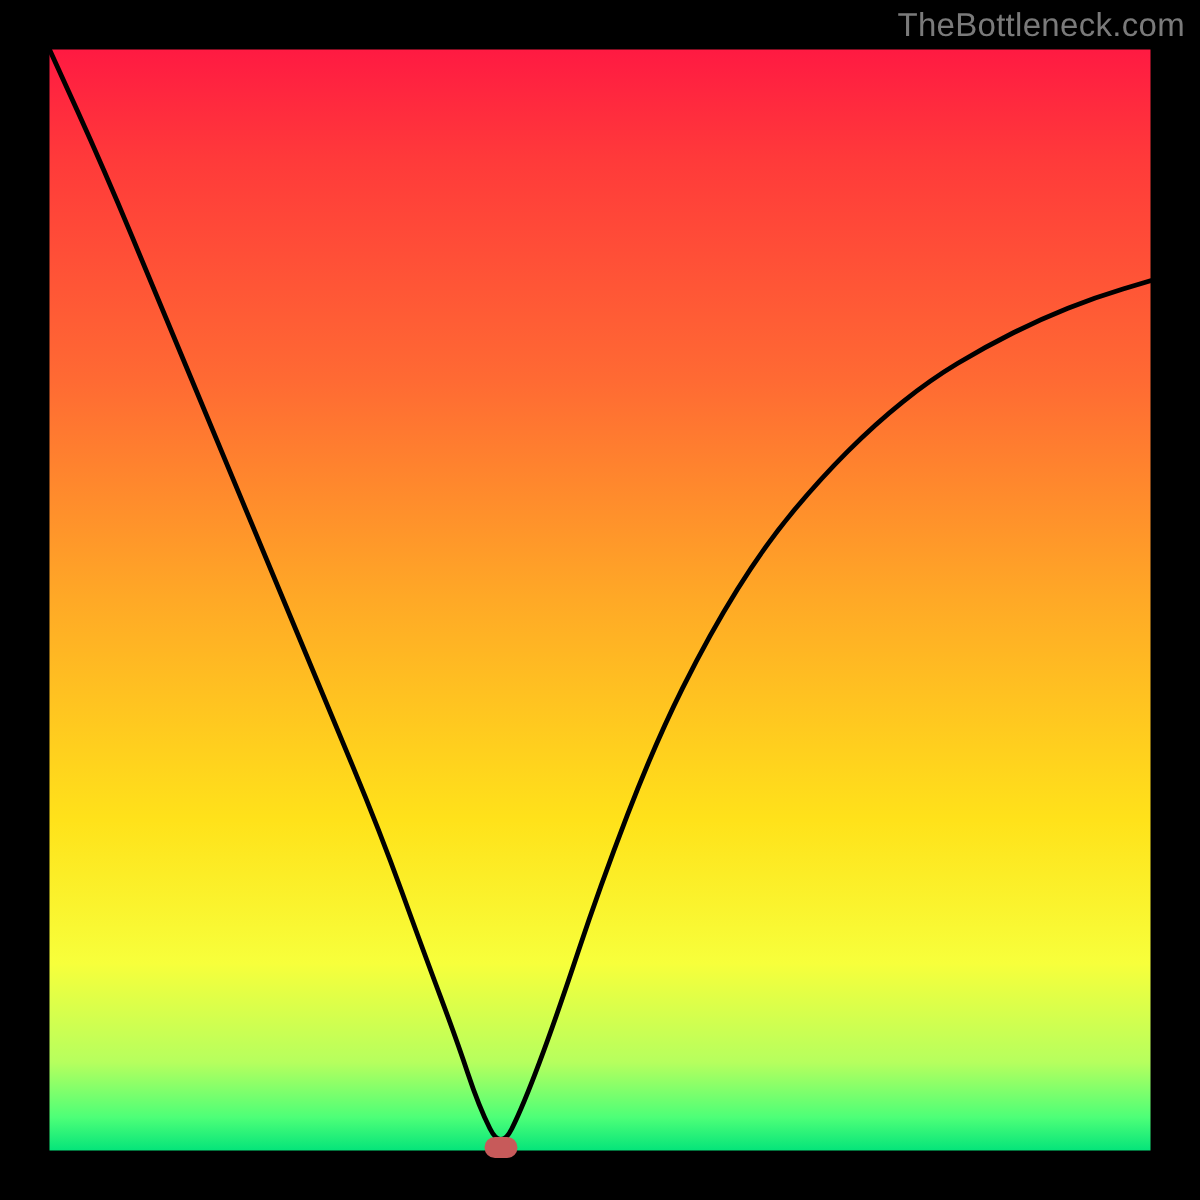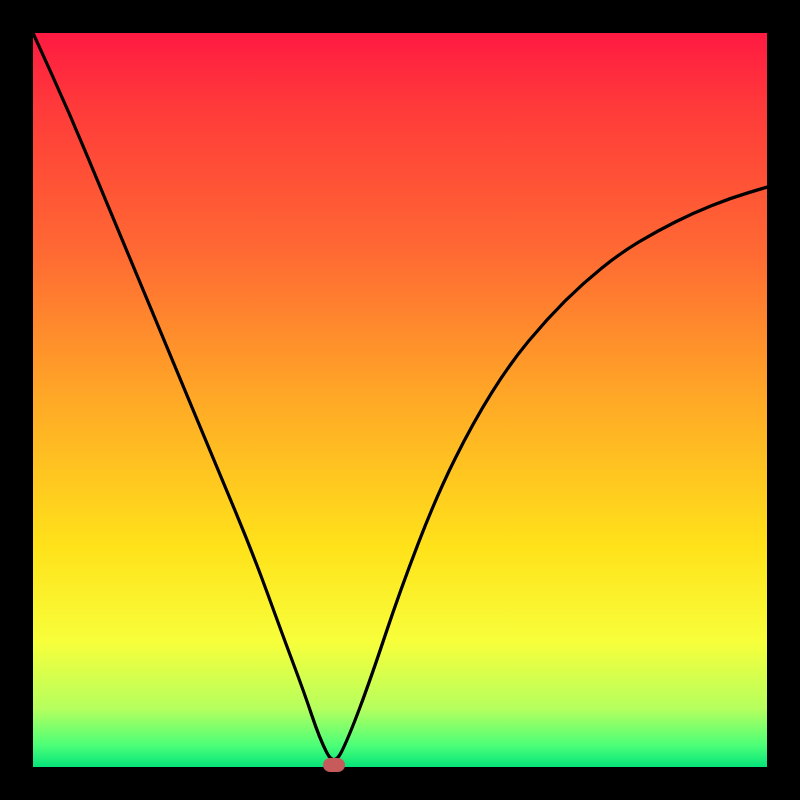--- a/index.html
+++ b/index.html
@@ -59,19 +59,20 @@
     width: 22px;
     height: 14px;
     border-radius: 7px;
     background: #c75a5a;
   }
 </style>
 </head>
 <body>
 
 <div class="frame">
+  <div class="watermark">TheBottleneck.com</div>
   <div class="plot-area">
     <svg class="curve" viewBox="0 0 734 734" preserveAspectRatio="none">
       <path id="curve-path" fill="none" stroke="#000000" stroke-width="3.2" stroke-linecap="round" stroke-linejoin="round" d="M 0 0 Q 0 0 18.35 40.370000000000005 Q 36.7 80.74000000000001 55.050000000000004 124.77999999999997 Q 73.4 168.81999999999994 91.75 212.85999999999996 Q 110.1 256.9 128.45 300.93999999999994 Q 146.8 344.97999999999996 165.15 389.02 Q 183.5 433.06 201.85 477.1 Q 220.2 521.14 234.88 561.51 Q 249.56000000000003 601.88 260.57 631.24 Q 271.58 660.6 278.91999999999996 682.62 Q 286.26 704.64 293.6 719.3199999999999 Q 300.94 734 308.28 719.3199999999999 Q 315.62 704.64 326.63 675.28 Q 337.64 645.92 352.32 601.88 Q 367 557.84 385.35 510.13 Q 403.70000000000005 462.42 422.05 425.72 Q 440.4 389.02000000000004 458.75 359.65999999999997 Q 477.1 330.29999999999995 495.45 308.28 Q 513.8 286.26 532.15 267.90999999999997 Q 550.5 249.56 568.85 234.88000000000002 Q 587.2 220.20000000000005 605.55 209.19000000000005 Q 623.9 198.18000000000006 642.25 189.00500000000005 Q 660.6 179.83000000000004 678.95 172.49 Q 697.3 165.14999999999998 715.65 159.64499999999998 T 734 154.14"></path>
     </svg>
     <div id="marker" class="marker" style="left: 289.94px; top: 725px; background: rgb(199, 90, 90);"></div>
   </div>
 </div>
 
 </body></html>

